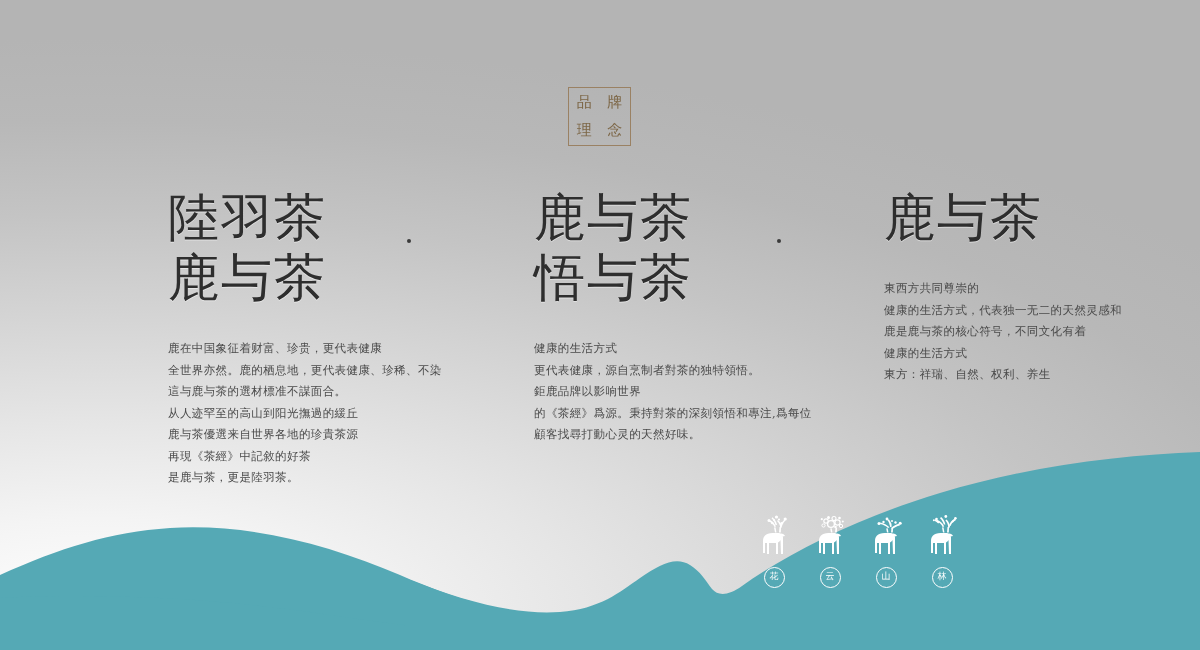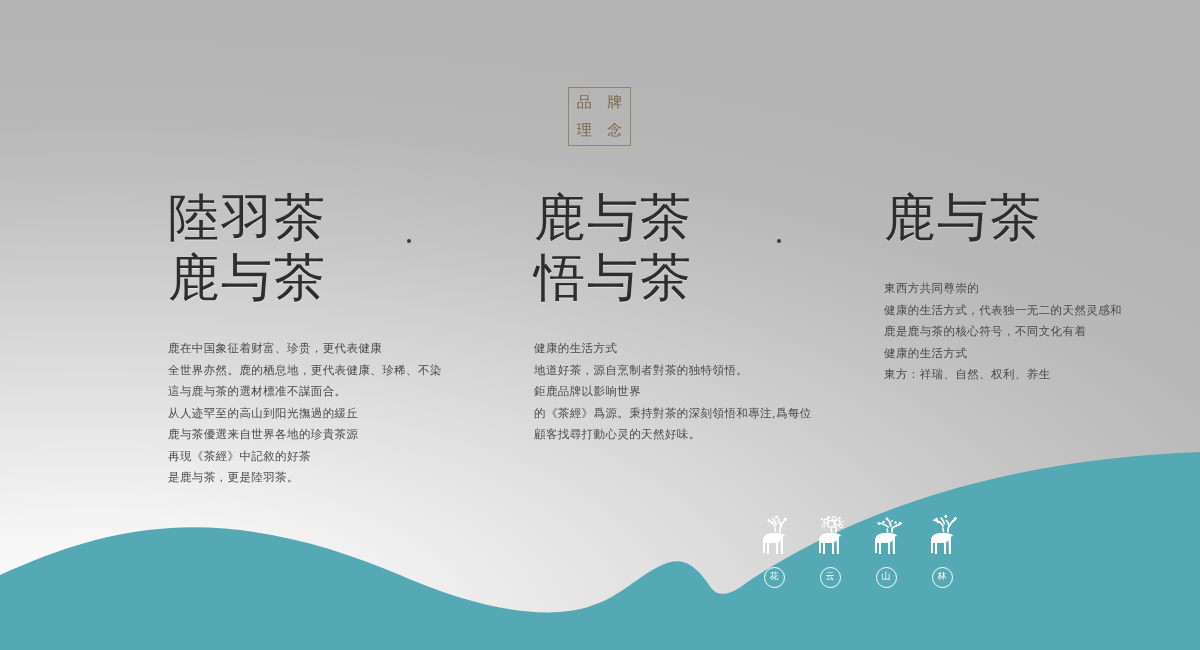--- a/index.html
+++ b/index.html
@@ -125,21 +125,21 @@
     </div>
   </div>
 
   <div class="col" id="col-2">
     <div class="headline">
       <span>鹿与茶</span>
       <span class="l2">悟与茶</span>
     </div>
     <div class="body-text">
       <p>健康的生活方式</p>
-      <p>地道好茶，源自烹制者對茶的独特領悟。</p>
+      <p>更代表健康，源自烹制者對茶的独特領悟。</p>
       <p>鉅鹿品牌以影响世界</p>
       <p>的《茶經》爲源。秉持對茶的深刻領悟和專注,爲每位</p>
       <p>顧客找尋打動心灵的天然好味。</p>
     </div>
   </div>
 
   <div class="col" id="col-3">
     <div class="headline">
       <span>鹿与茶</span>
     </div>

